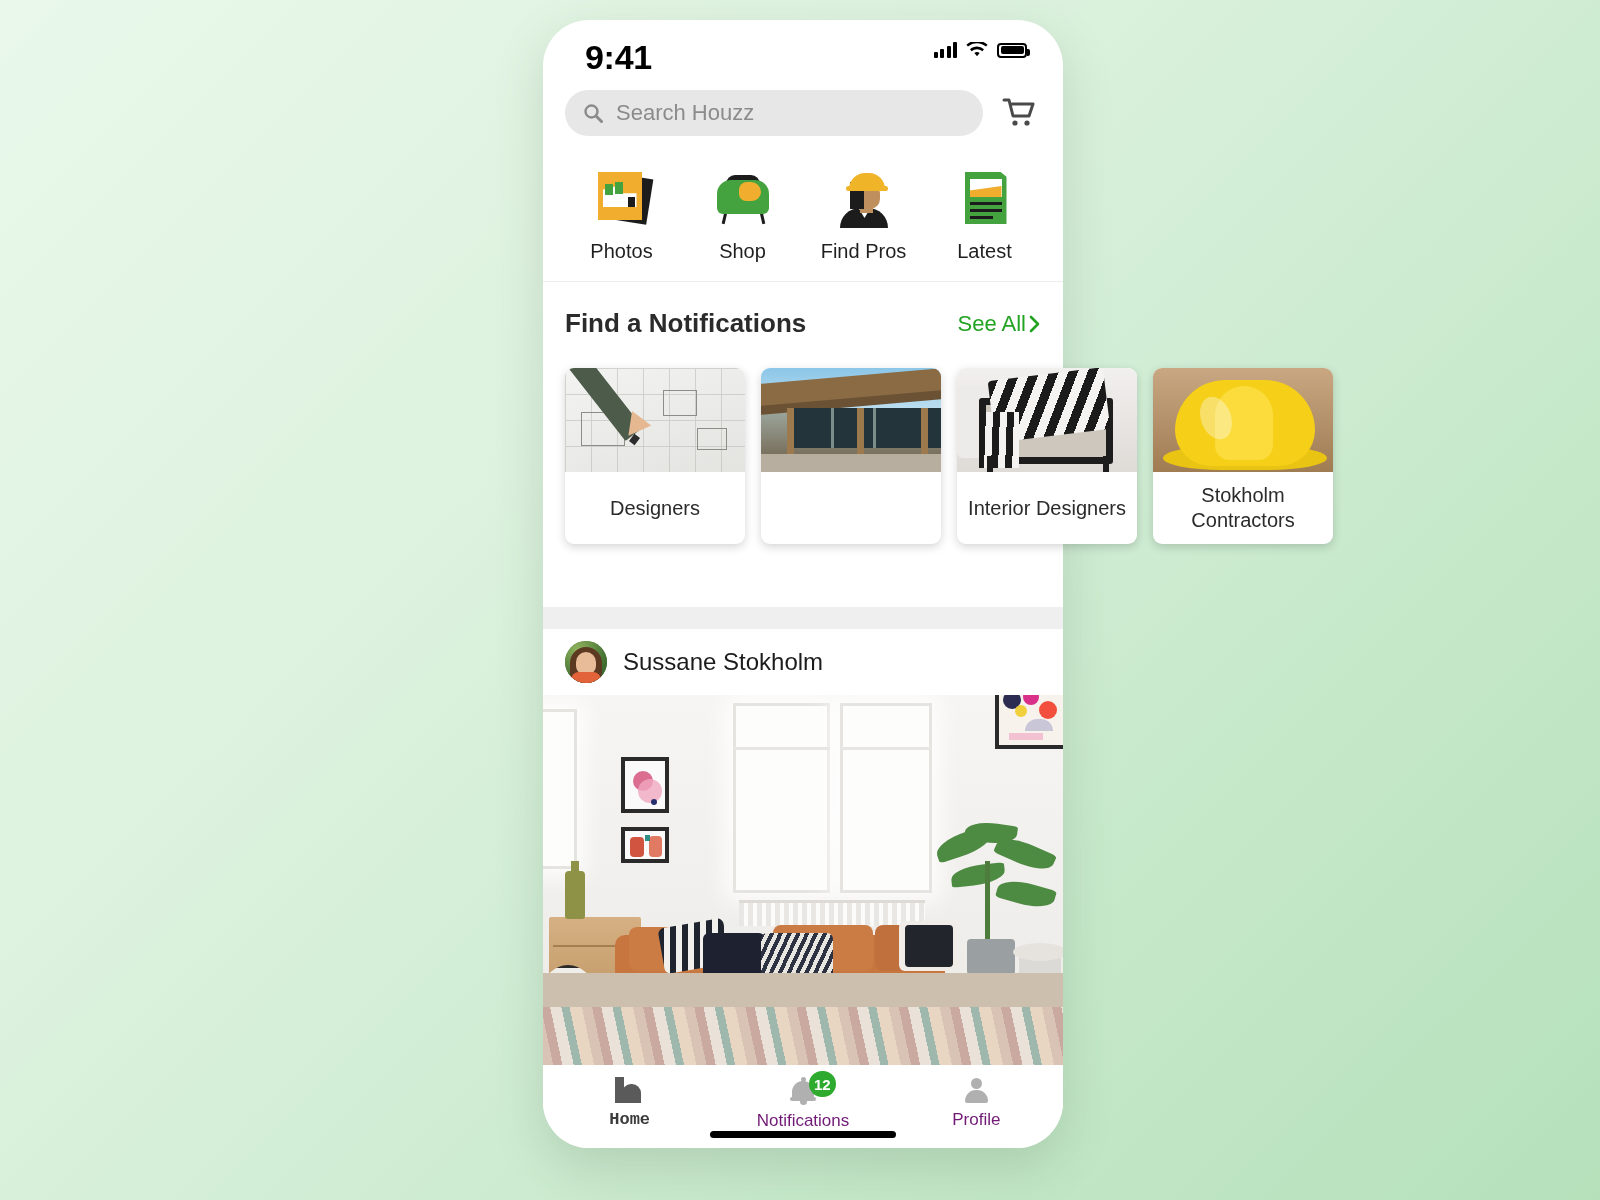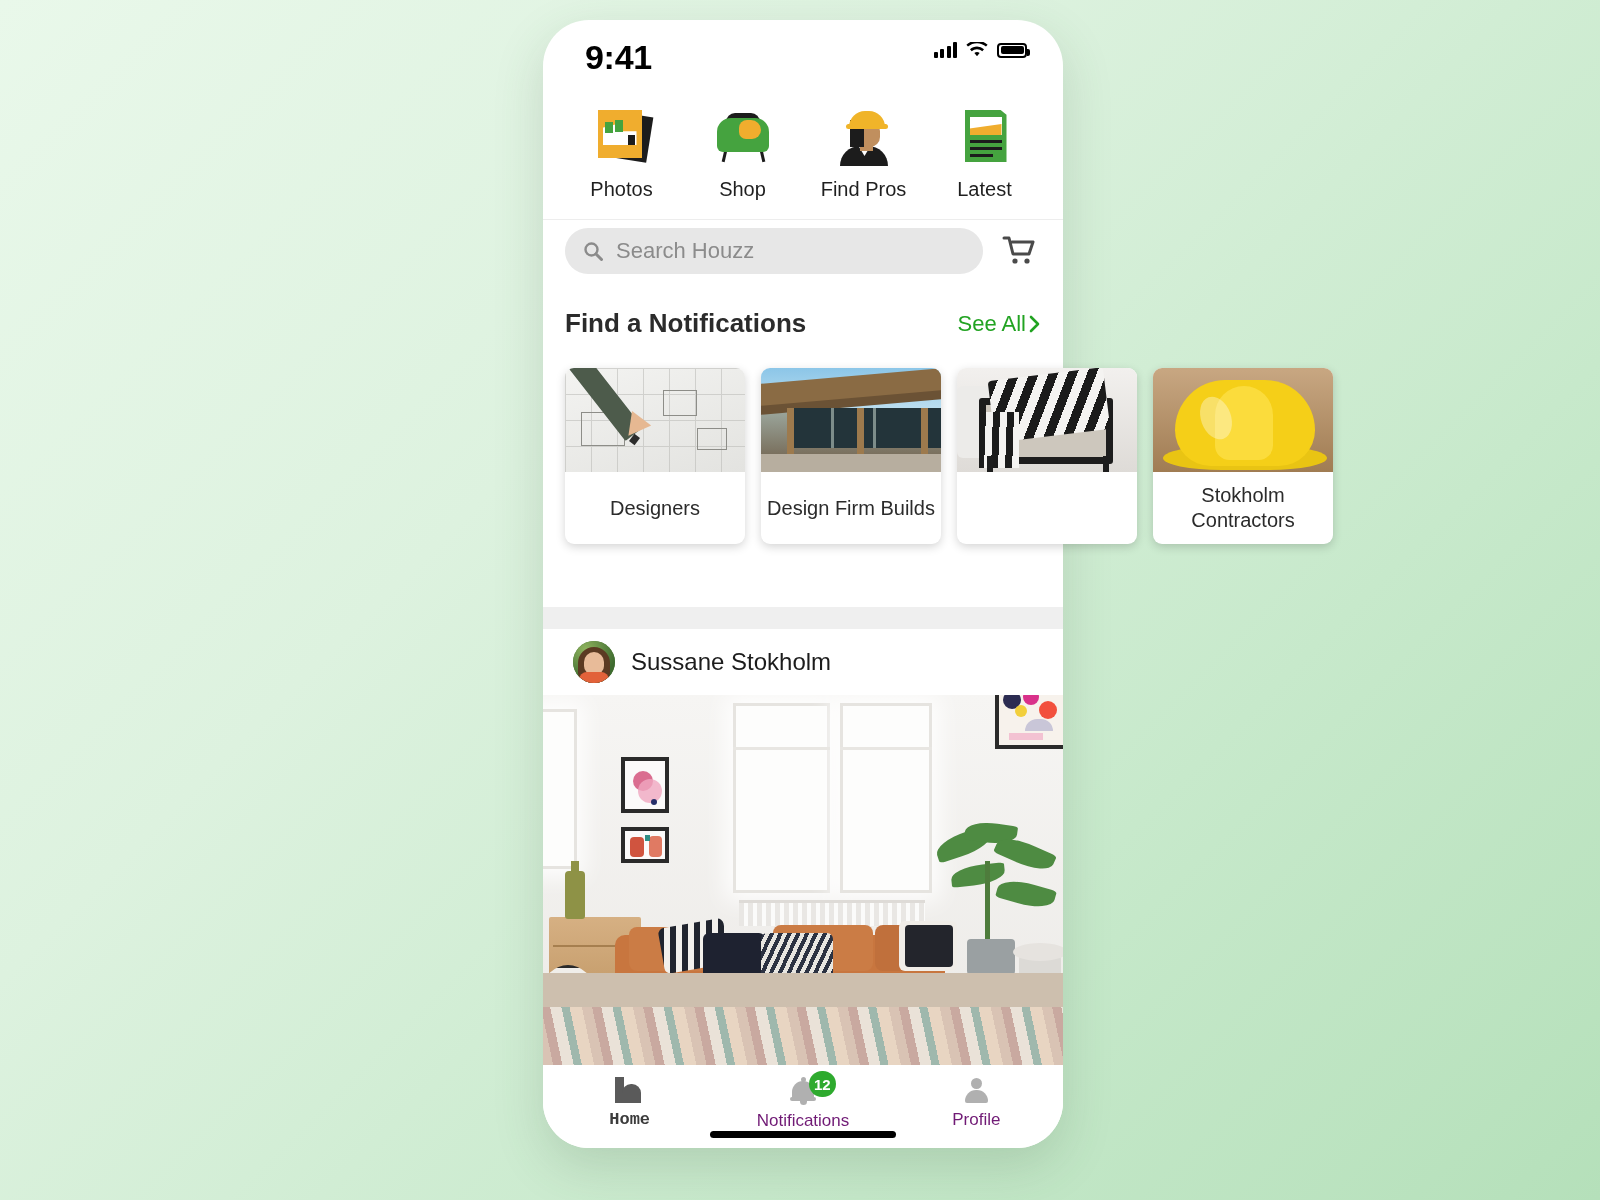--- a/index.html
+++ b/index.html
@@ -159,21 +159,21 @@
   .th-hb .deckw { position:absolute; left:0; right:0; bottom:0; height:28px;
     background:repeating-linear-gradient(to bottom,#c08a54 0 5px,#ab7845 5px 10px); }
   .th-hb .rail { position:absolute; left:0; top:44px; width:56px; height:40px;
     background:repeating-linear-gradient(to bottom,#a3724a 0 4px,transparent 4px 10px); }
   .th-hb .tree { position:absolute; left:6px; top:0; width:44px; height:34px; background:#6c7f52; border-radius:50%; }
 
   
   #divider { position:absolute; left:0; right:0; top:587px; height:22px; background:#efefef; }
 
   
-  #feed-user { position:absolute; left:8px; right:0; top:609px; height:66px; display:flex; align-items:center; gap:16px; padding-left:22px; }
+  #feed-user { position:absolute; left:0; right:0; top:609px; height:66px; display:flex; align-items:center; gap:16px; padding-left:22px; }
   #avatar { width:42px; height:42px; border-radius:50%; overflow:hidden; position:relative; background:#4f7c3a; flex:none; }
   #avatar .bg { position:absolute; inset:0; background:radial-gradient(circle at 30% 20%,#8fb35e,#3e6b2f 70%); }
   #avatar .hair { position:absolute; left:5px; top:6px; width:32px; height:36px; background:#5c3a22; border-radius:16px 16px 10px 10px; }
   #avatar .face { position:absolute; left:11px; top:11px; width:20px; height:23px; background:#e8bb99; border-radius:10px 10px 9px 9px; }
   #avatar .top { position:absolute; left:6px; bottom:0; width:30px; height:11px; background:#e2623a; border-radius:8px 8px 0 0; }
   #user-name { font-size:24px; color:#1c1c1c; }
 
   #feed-photo { position:absolute; left:0; right:0; top:675px; height:370px; overflow:hidden; background:#f4f3f1; }
 
   
@@ -237,20 +237,37 @@
         <path d="M11 14.2l2.6-3.1a4 4 0 0 0-5.2 0L11 14.2z" fill="#000"></path>
         <path d="M11 7.2c2 0 3.9.7 5.3 2l1.7-2A10.8 10.8 0 0 0 11 4.4c-2.6 0-5 .9-7 2.8l1.7 2a7.8 7.8 0 0 1 5.3-2z" fill="#000"></path>
         <path d="M11 1.2c3.4 0 6.6 1.3 9 3.4l1.6-1.9A16.7 16.7 0 0 0 11-1.4C6.9-1.4 3.1.1.4 2.7L2 4.6A13.7 13.7 0 0 1 11 1.2z" fill="#000"></path>
       </svg>
       <span class="batt">
           <i></i>
         </span>
     </div>
   </div>
 
+  <div id="searchrow">
+    <div id="searchbar">
+      <svg width="20" height="20" viewBox="0 0 20 20">
+        <circle cx="8.5" cy="8.5" r="6" fill="none" stroke="#8b8b8b" stroke-width="2.4"></circle>
+        <line x1="13" y1="13" x2="18.5" y2="18.5" stroke="#8b8b8b" stroke-width="3" stroke-linecap="round"></line>
+      </svg>
+      <span class="ph">Search Houzz</span>
+    </div>
+    <div id="cart-btn">
+      <svg width="34" height="32" viewBox="0 0 34 32">
+        <path d="M2 3h5l4 16h16l4-12H10" fill="none" stroke="#4a4a4a" stroke-width="3" stroke-linejoin="round" stroke-linecap="round"></path>
+        <circle cx="13" cy="26" r="2.6" fill="#4a4a4a"></circle>
+        <circle cx="25" cy="26" r="2.6" fill="#4a4a4a"></circle>
+      </svg>
+    </div>
+  </div>
+
   <div id="categories">
     <div class="cat">
       <span class="glyph ic-photos">
         <i class="back"></i>
           <i class="front"></i>
           <i class="house"></i>
         <i class="win w1"></i>
           <i class="win w2"></i>
           <i class="door"></i>
       </span>
@@ -284,37 +301,20 @@
           <i class="img"></i>
           <i class="imgf"></i>
           <i class="ln l1"></i>
           <i class="ln l2"></i>
           <i class="ln l3"></i>
       </span>
       <span class="lbl">Latest</span>
     </div>
   </div>
 
-  <div id="searchrow">
-    <div id="searchbar">
-      <svg width="20" height="20" viewBox="0 0 20 20">
-        <circle cx="8.5" cy="8.5" r="6" fill="none" stroke="#8b8b8b" stroke-width="2.4"></circle>
-        <line x1="13" y1="13" x2="18.5" y2="18.5" stroke="#8b8b8b" stroke-width="3" stroke-linecap="round"></line>
-      </svg>
-      <span class="ph">Search Houzz</span>
-    </div>
-    <div id="cart-btn">
-      <svg width="34" height="32" viewBox="0 0 34 32">
-        <path d="M2 3h5l4 16h16l4-12H10" fill="none" stroke="#4a4a4a" stroke-width="3" stroke-linejoin="round" stroke-linecap="round"></path>
-        <circle cx="13" cy="26" r="2.6" fill="#4a4a4a"></circle>
-        <circle cx="25" cy="26" r="2.6" fill="#4a4a4a"></circle>
-      </svg>
-    </div>
-  </div>
-
   <div id="sec-head">
     <span id="sec-title">Find a Notifications</span>
     <span id="see-all">
       <span>See All</span>
       <svg width="12" height="18" viewBox="0 0 12 18">
         <path d="M2 2l7 7-7 7" fill="none" stroke="#22a322" stroke-width="2.6" stroke-linecap="round" stroke-linejoin="round"></path>
       </svg>
     </span>
   </div>
 
@@ -454,33 +454,33 @@
       <div class="roof"></div>
         <div class="eave"></div>
         <div class="glass"></div>
       <div class="mull" style="left:70px;"></div>
         <div class="mull" style="left:112px;"></div>
       <div class="post" style="left:26px;"></div>
         <div class="post" style="left:96px;"></div>
         <div class="post" style="left:160px;"></div>
       <div class="deck"></div>
     </div>
-    <div class="cap">Design Firm Builds</div>
   </div>
 
   <div class="pcard">
     <div class="thumb th-interior">
       <div class="sofa"></div>
         <div class="chair"></div>
         <div class="frame"></div>
       <div class="throw"></div>
         <div class="throw2"></div>
       <div class="leg" style="left:30px;"></div>
         <div class="leg" style="left:146px;"></div>
     </div>
+    <div class="cap">Interior Designers</div>
   </div>
 
   <div class="pcard">
     <div class="thumb th-gc">
       <div class="brimg"></div>
         <div class="helmet"></div>
         <div class="ridge"></div>
         <div class="shine"></div>
     </div>
     <div class="cap">Stokholm Contractors</div>

